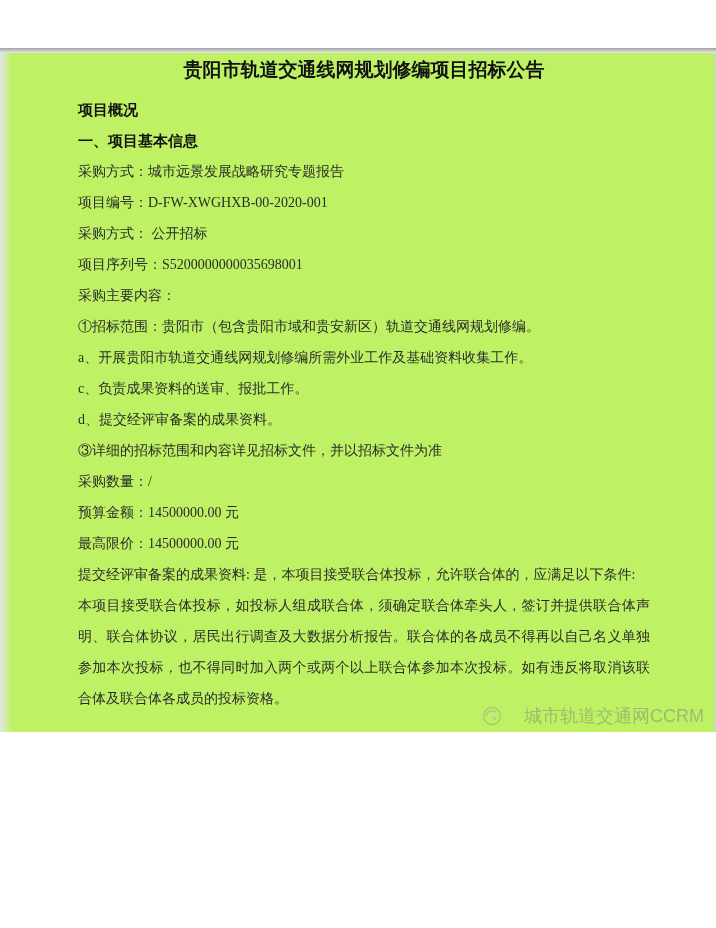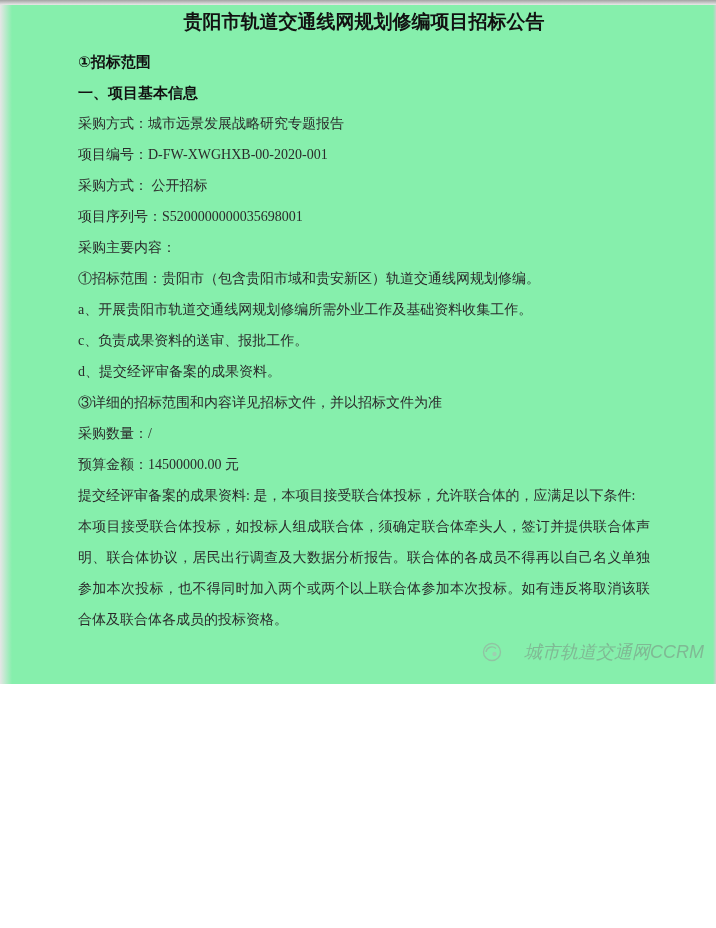--- a/index.html
+++ b/index.html
@@ -4,24 +4,25 @@
 <style>
   html, body {
     margin: 0;
     padding: 0;
     background: #ffffff;
   }
   .page {
     position: relative;
     width: 716px;
     height: 684px;
-    background: #86efac;
+    background: #bef264;
     overflow: hidden;
     color: #262626;
     font-family: "Liberation Serif", "DejaVu Serif", serif;
+    margin-top: 48px;
   }
   .edge-top {
     position: absolute;
     top: 0; left: 0; right: 0;
     height: 5px;
     background: linear-gradient(to bottom, #a2a2a2, #e9e9e9);
     z-index: 3;
   }
   .edge-left {
     position: absolute;
@@ -66,46 +67,45 @@
     font-size: 14px;
     line-height: 31px;
     text-align: justify;
     color: #2b2b2b;
   }
   .line .label { color: #2b2b2b; }
   .line .value { color: #2b2b2b; }
   .watermark {
     position: absolute;
     right: 12px;
-    bottom: 20px;
+    bottom: 4px;
     display: flex;
     align-items: center;
     gap: 21px;
     color: rgba(120,120,120,0.45);
     font-size: 18px;
     font-family: "Liberation Sans", "DejaVu Sans", sans-serif;
     z-index: 4;
     white-space: nowrap;
-    font-style: italic;
   }
   .watermark svg { display: block; opacity: 0.5; }
 </style>
 </head>
 <body>
 
 <div class="page">
   <div class="edge-top"></div>
   <div class="edge-left"></div>
   <div class="edge-right"></div>
 
   <div class="content">
 
     <h1 class="doc-title">贵阳市轨道交通线网规划修编项目招标公告</h1>
 
-    <h2 class="heading">①招标范围</h2>
+    <h2 class="heading">项目概况</h2>
 
     <h2 class="heading">一、项目基本信息</h2>
 
     <p class="line"><span class="label">采购方式：</span><span class="value">城市远景发展战略研究专题报告</span></p>
 
     <p class="line"><span class="label">项目编号：</span><span class="value">D-FW-XWGHXB-00-2020-001</span></p>
 
     <p class="line"><span class="label">采购方式：</span><span class="value"> 公开招标</span></p>
 
     <p class="line"><span class="label">项目序列号：</span><span class="value">S5200000000035698001</span></p>
@@ -115,20 +115,21 @@
     <p class="line">①招标范围：贵阳市（包含贵阳市域和贵安新区）轨道交通线网规划修编。</p>
     <p class="line">a、开展贵阳市轨道交通线网规划修编所需外业工作及基础资料收集工作。</p>
     <p class="line">c、负责成果资料的送审、报批工作。</p>
     <p class="line">d、提交经评审备案的成果资料。</p>
     <p class="line">③详细的招标范围和内容详见招标文件，并以招标文件为准</p>
 
     <p class="line"><span class="label">采购数量：</span><span class="value">/</span></p>
 
     <p class="line"><span class="label">预算金额：</span><span class="value">14500000.00 元</span></p>
 
+    <p class="line"><span class="label">最高限价：</span><span class="value">14500000.00 元</span></p>
 
     <p class="line">提交经评审备案的成果资料: 是，本项目接受联合体投标，允许联合体的，应满足以下条件:</p>
     <p class="line">本项目接受联合体投标，如投标人组成联合体，须确定联合体牵头人，签订并提供联合体声明、联合体协议，居民出行调查及大数据分析报告。联合体的各成员不得再以自己名义单独参加本次投标，也不得同时加入两个或两个以上联合体参加本次投标。如有违反将取消该联合体及联合体各成员的投标资格。</p>
 
   </div>
 
   <div class="watermark">
     <svg width="22" height="22" viewBox="0 0 22 22">
       <circle cx="11" cy="11" r="8.5" fill="none" stroke="#9a9a9a" stroke-width="1.4"></circle>
       <path d="M5 11 a6 6 0 0 1 10 -3.5" fill="none" stroke="#9a9a9a" stroke-width="1.4"></path>

